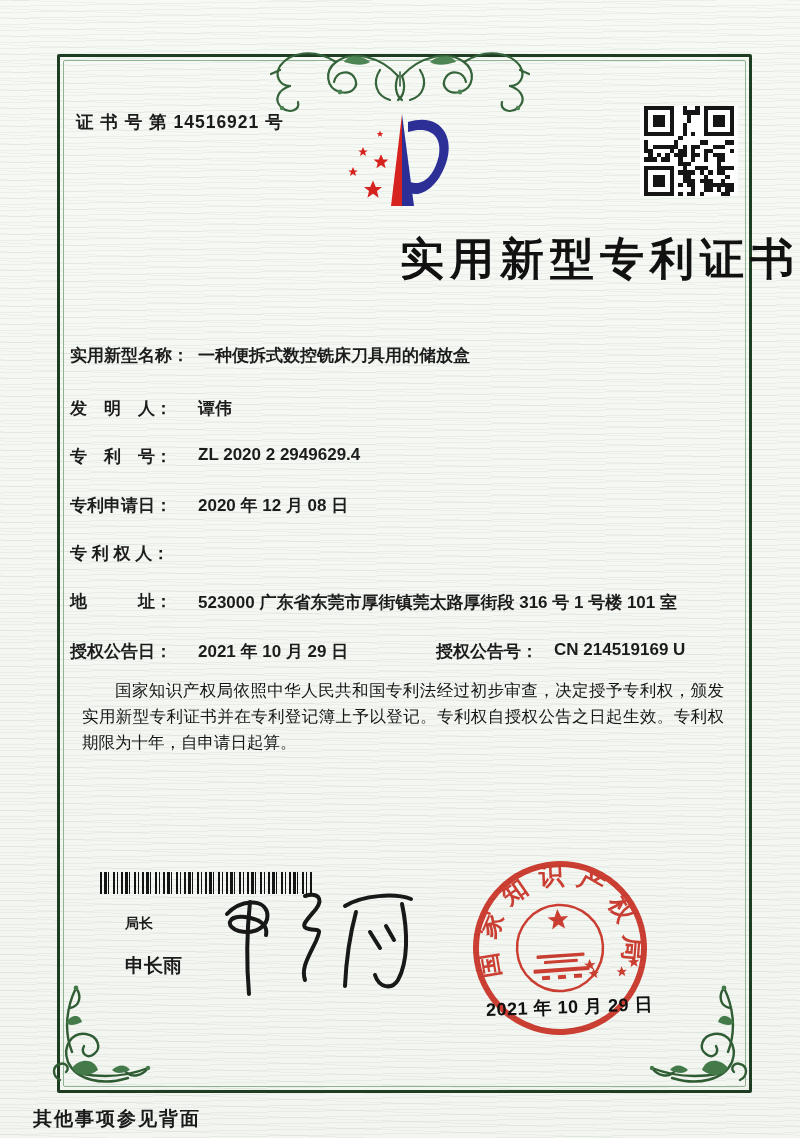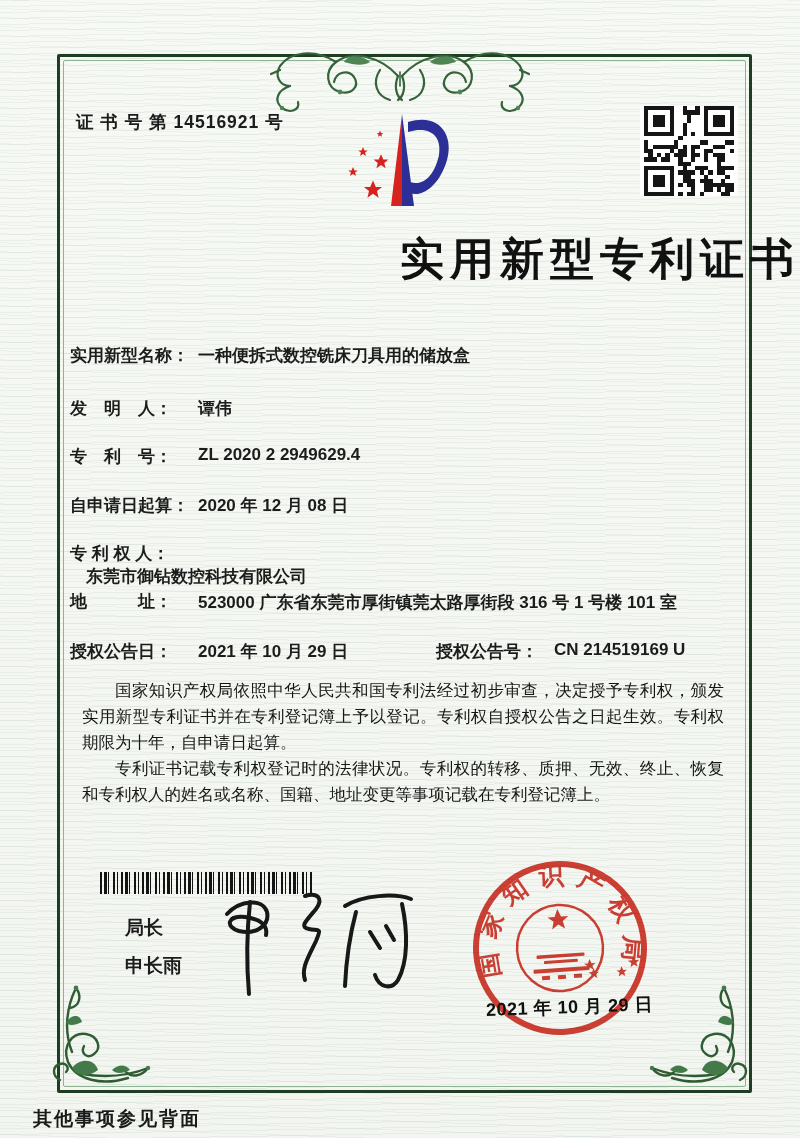--- a/index.html
+++ b/index.html
@@ -43,21 +43,21 @@
   .paragraphs p{margin:0;text-indent:2em;}
   .barcode{
     position:absolute;left:100px;top:872px;width:212px;height:22px;
     background:repeating-linear-gradient(90deg,
       #141414 0 2px, transparent 2px 4px,
       #141414 4px 7px, transparent 7px 8px,
       #141414 8px 9px, transparent 9px 13px,
       #141414 13px 15px, transparent 15px 17px,
       #141414 17px 18px, transparent 18px 21px);
   }
-  .sig-title{position:absolute;left:125px;top:915px;font-size:19px;font-weight:700;
+  .sig-title{position:absolute;left:125px;top:915px;font-size:14px;font-weight:700;
     font-family:"Liberation Sans","DejaVu Sans",sans-serif;}
   .sig-name{position:absolute;left:125px;top:953px;font-size:19px;font-weight:700;
     font-family:"Liberation Sans","DejaVu Sans",sans-serif;}
   .signature{position:absolute;left:205px;top:882px;}
   .seal{position:absolute;left:468px;top:856px;width:184px;height:184px;
     transform:rotate(-4deg);opacity:.95;mix-blend-mode:multiply;}
   .seal-date{
     position:absolute;left:486px;top:995px;width:170px;font-size:18px;font-weight:700;
     font-family:"Liberation Sans","DejaVu Sans",sans-serif;color:#101010;
     transform:rotate(-2deg);letter-spacing:.5px;
@@ -172,42 +172,40 @@
     </div>
     <div class="frow" style="top:61px;">
       <span class="flabel">发　明　人：</span>
       <span class="fvalue">谭伟</span>
     </div>
     <div class="frow" style="top:109px;">
       <span class="flabel">专　利　号：</span>
       <span class="fvalue">ZL 2020 2 2949629.4</span>
     </div>
     <div class="frow" style="top:158px;">
-      <span class="flabel">自申请日起算：</span>
+      <span class="flabel">专利申请日：</span>
       <span class="fvalue">2020 年 12 月 08 日</span>
     </div>
     <div class="frow" style="top:206px;flex-direction:column;">
       <span class="flabel">专 利 权 人：</span>
-      <span class="fvalue">东莞市御钻数控科技有限公司</span>
     </div>
     <div class="frow" style="top:254px;">
       <span class="flabel">地　　　址：</span>
       <span class="fvalue" style="width:528px;line-height:1.55;">523000 广东省东莞市厚街镇莞太路厚街段 316 号 1 号楼 101 室</span>
     </div>
     <div class="frow" style="top:304px;">
       <span class="flabel">授权公告日：</span>
       <span class="fvalue" style="width:238px;">2021 年 10 月 29 日</span>
       <span class="flabel" style="width:auto;">授权公告号：</span>
       <span class="fvalue">CN 214519169 U</span>
     </div>
   </div>
 
   <div class="paragraphs">
     <p>国家知识产权局依照中华人民共和国专利法经过初步审查，决定授予专利权，颁发实用新型专利证书并在专利登记簿上予以登记。专利权自授权公告之日起生效。专利权期限为十年，自申请日起算。</p>
-    <p>专利证书记载专利权登记时的法律状况。专利权的转移、质押、无效、终止、恢复和专利权人的姓名或名称、国籍、地址变更等事项记载在专利登记簿上。</p>
   </div>
 
   <div class="barcode"></div>
 
   <div class="sig-title">局长</div>
   <div class="sig-name">申长雨</div>
 
   <svg class="signature" width="235" height="128" viewBox="0 0 235 128">
     <g stroke="#181818" stroke-width="4" fill="none" stroke-linecap="round" stroke-linejoin="round">
       <path d="M45 20 C 42 48, 41 78, 44 112"></path>

